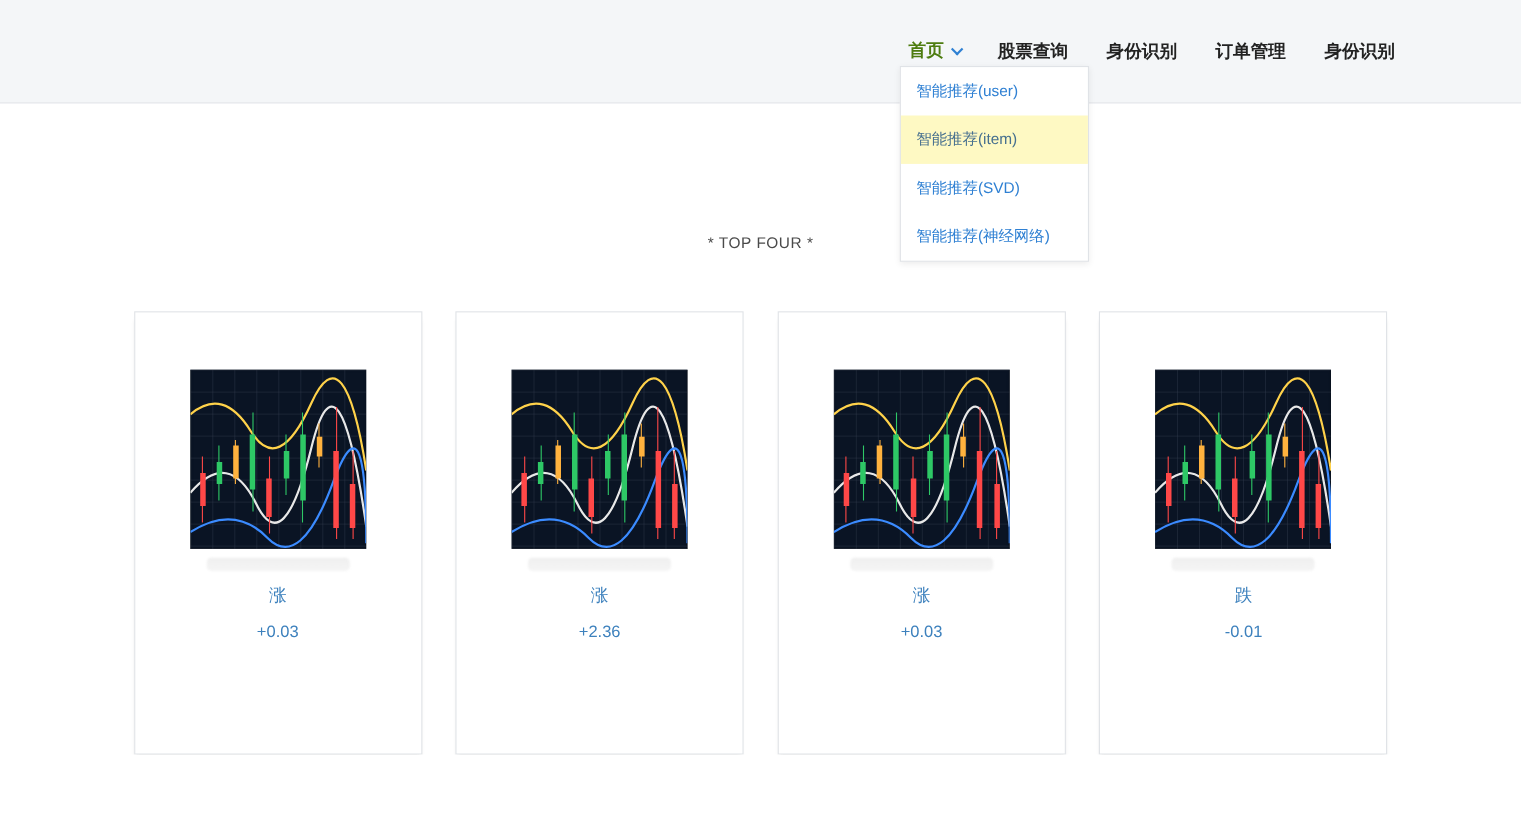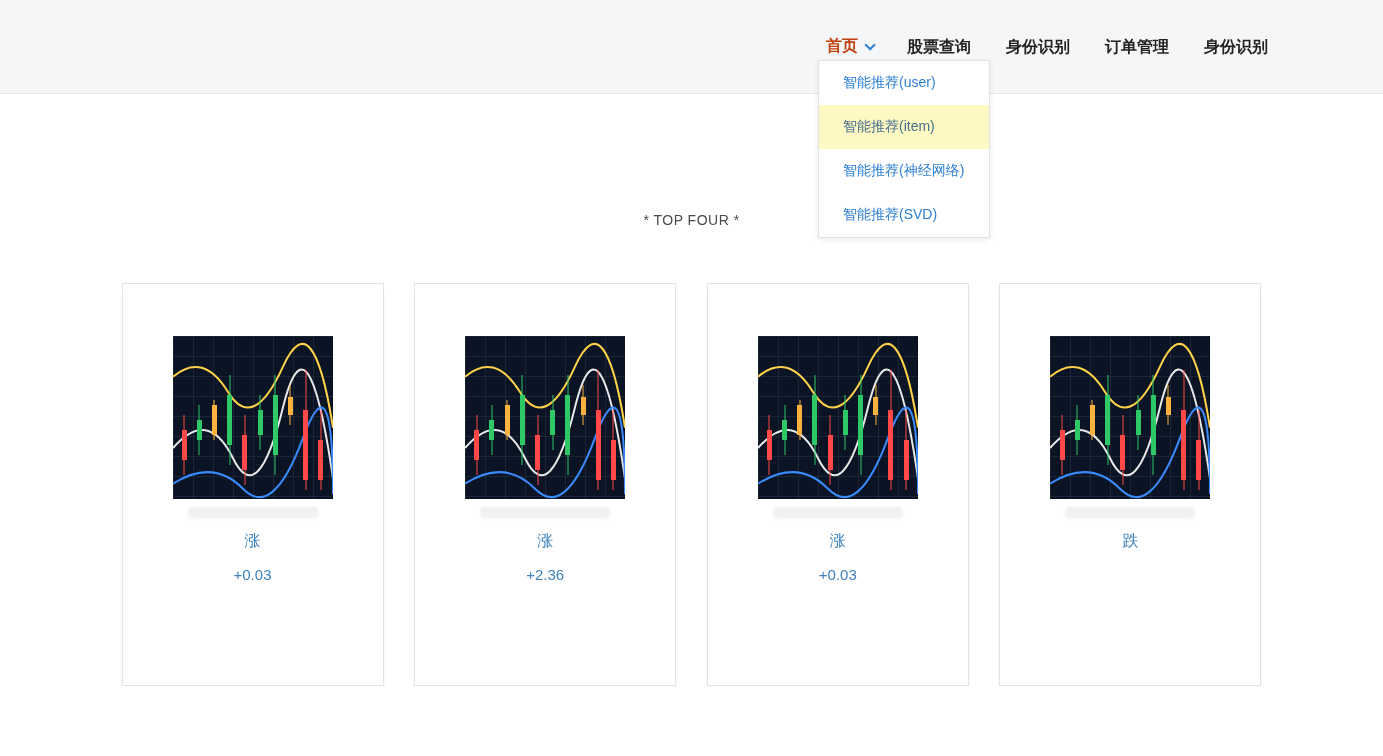--- a/index.html
+++ b/index.html
@@ -29,21 +29,21 @@
       margin-left:35px;
       font-size:16px;
       font-weight:700;
       color:#222;
       padding:6px 0 18px 0;
       cursor:pointer;
       display:flex;
       align-items:center;
     }
     .nav-item.active {
-      color:#c2410c;
+      color:#4d7c0f;
       border-bottom:2px solid #2f80d3;
     }
     .chevron {
       display:inline-block;
       width:8px; height:8px;
       border-right:2px solid #2f80d3;
       border-bottom:2px solid #2f80d3;
       transform:rotate(45deg) translateY(-3px);
       margin-left:6px;
     }
@@ -52,21 +52,21 @@
       position:absolute;
       top:60px;
       left:818px;
       width:172px;
       background:#ffffff;
       border:1px solid #e0e3e7;
       box-shadow:0 2px 6px rgba(0,0,0,.08);
       z-index:100;
     }
     .dropdown-item {
-      padding:13px 24px;
+      padding:13px 14px;
       font-size:14px;
       color:#2f80d3;
       cursor:pointer;
     }
     .dropdown-item.hovered {
       background:#fef9c3;
       color:#47708f;
     }
     
     .main {
@@ -176,22 +176,22 @@
       <span>订单管理</span>
     </div>
     <div class="nav-item">
       <span>身份识别</span>
     </div>
   </nav>
 
   <div class="dropdown">
     <div class="dropdown-item">智能推荐(user)</div>
     <div class="dropdown-item hovered">智能推荐(item)</div>
+    <div class="dropdown-item">智能推荐(SVD)</div>
     <div class="dropdown-item">智能推荐(神经网络)</div>
-    <div class="dropdown-item">智能推荐(SVD)</div>
   </div>
 </header>
 
 <main class="main">
   <div class="subtitle">* TOP FOUR *</div>
 
   <div class="cards">
 
     <div class="card">
       <div class="chart-thumb">
@@ -415,16 +415,17 @@
               <div class="body" style="height:70px;margin-bottom:15px;"></div>
             </div>
           <div class="candle r">
               <div class="wick" style="height:80px;bottom:5px;"></div>
               <div class="body" style="height:40px;margin-bottom:15px;"></div>
             </div>
         </div>
       </div>
       <div class="blurred-label"></div>
       <div class="card-direction">跌</div>
+      <div class="card-value">-0.01</div>
     </div>
 
   </div>
 </main>
 
 </body></html>

